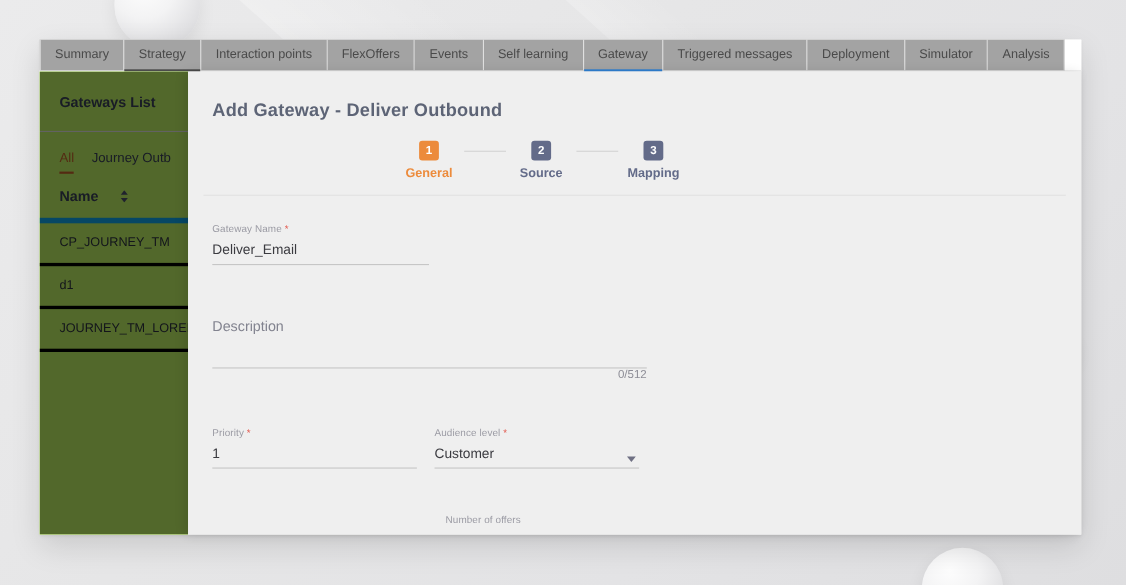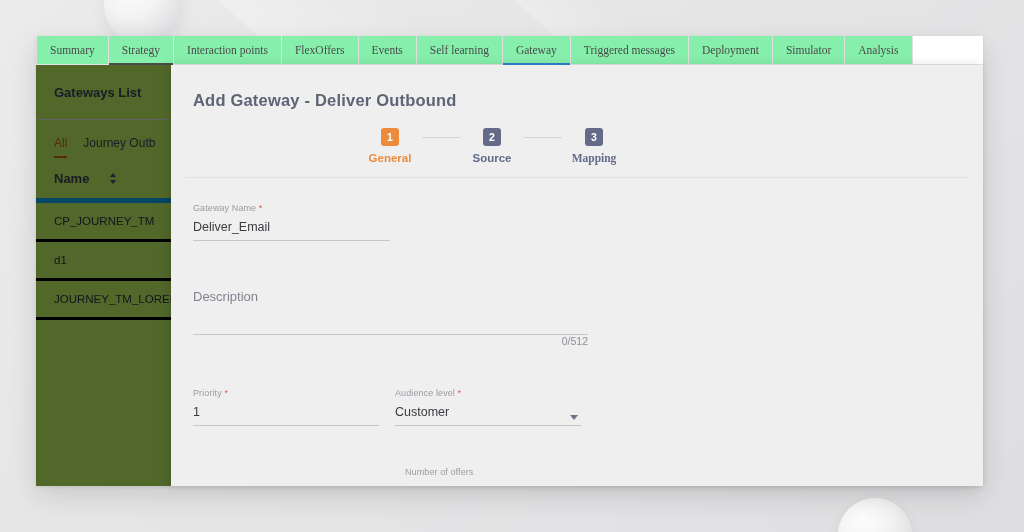--- a/index.html
+++ b/index.html
@@ -66,22 +66,21 @@
   .tab {
     display: flex;
     align-items: center;
     padding: 14px 13px;
     font-size: 11.5px;
     color: #4a4a4a;
     border-right: 1px solid #e0e0e0;
     white-space: nowrap;
     cursor: pointer;
     position: relative;
-    background: #86efac;
-    font-family: Liberation Serif, serif;
+    background: #a3a3a3;
   }
   .tab:first-child { border-left: 1px solid #e0e0e0; }
   .tab.active-blue::after {
     content: "";
     position: absolute;
     left: 0; right: 0; bottom: -1px;
     height: 2px;
     background: #2f7fd0;
   }
   .tab.active-dark::after {
@@ -380,21 +379,21 @@
             <div class="step-label" style="color: rgb(236, 139, 60);">General</div>
           </div>
           <div class="step-line"></div>
           <div class="step">
             <div class="step-badge" style="background: rgb(99, 107, 137);">2</div>
             <div class="step-label" style="color: rgb(99, 107, 137);">Source</div>
           </div>
           <div class="step-line"></div>
           <div class="step">
             <div class="step-badge" style="background: rgb(99, 107, 137);">3</div>
-            <div class="step-label" style="color: rgb(99, 107, 137); font-family: Liberation Serif, serif;">Mapping</div>
+            <div class="step-label" style="color: rgb(99, 107, 137);">Mapping</div>
           </div>
         </div>
 
       <div id="header-divider"></div>
 
       <div id="form-area">
 
         <div class="field-row">
           <div class="field w-name">
             <div class="field-label">

